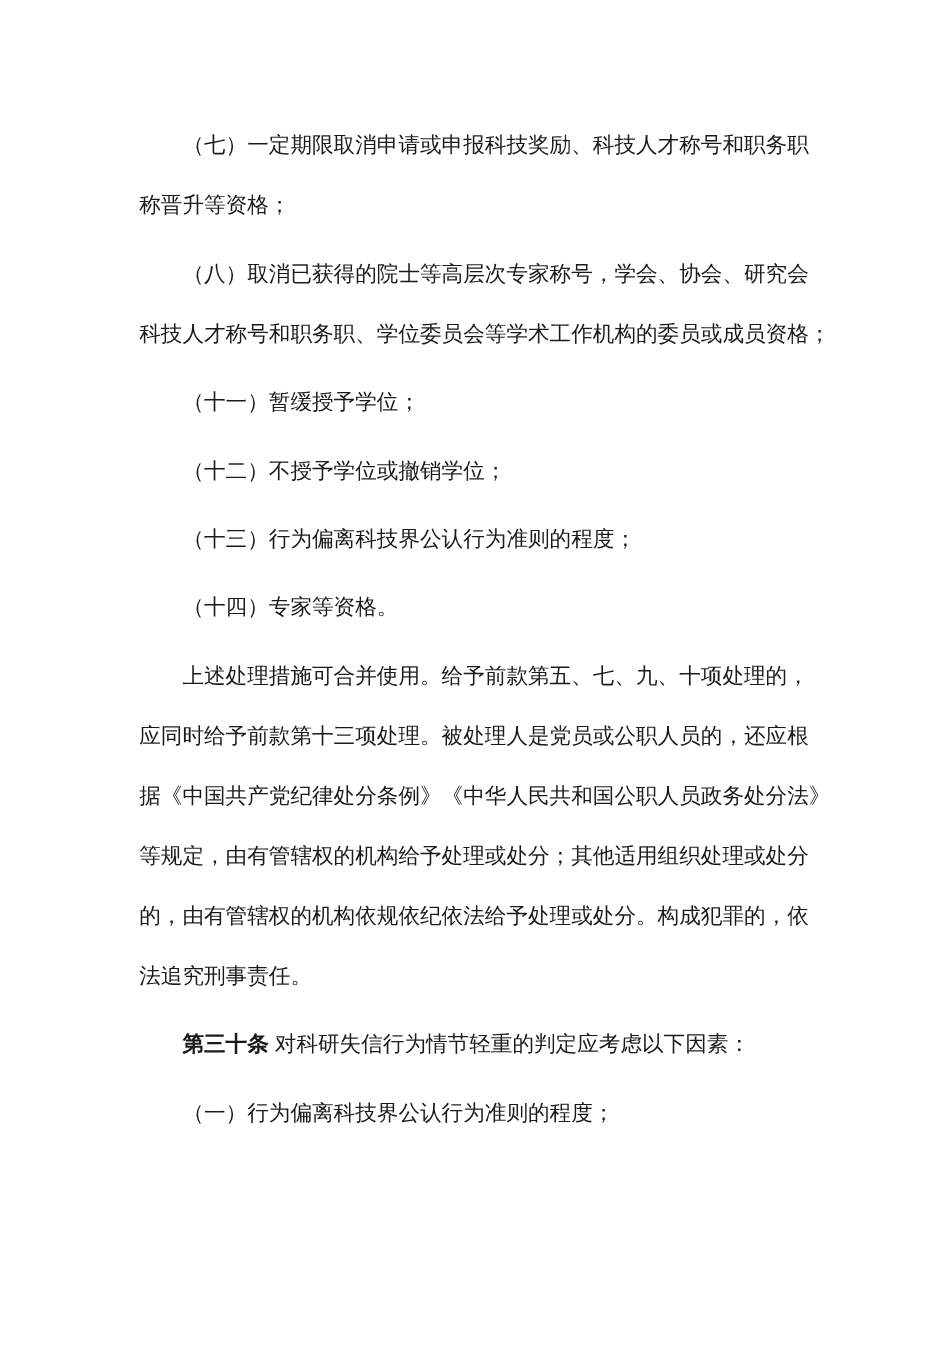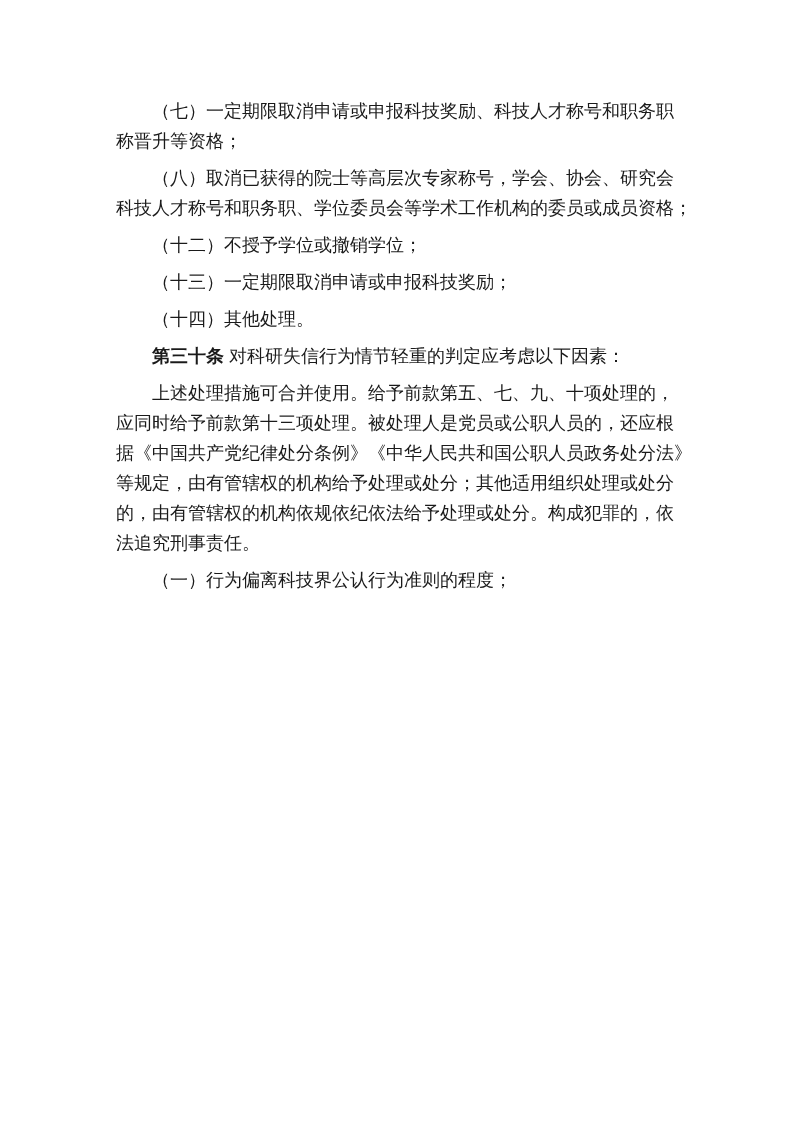--- a/index.html
+++ b/index.html
@@ -19,46 +19,47 @@
     background: #ffffff;
     overflow: hidden;
   }
   .doc {
     position: absolute;
     left: 116px;
     top: 96px;
     width: 578px;
     color: #1a1a1a;
     font-size: 18px;
-    line-height: 30px;
+    line-height: 50px;
     text-align: justify;
   }
   .doc p {
     margin: 0 0 7px 0;
     text-indent: 2em;
     white-space: pre-line; 
   }
   .doc b {
     font-weight: 700;
   }
 </style>
 </head>
 <body>
 
 <div class="page" style="background: rgb(255, 255, 255);">
   <main class="doc" style="color: rgb(26, 26, 26);">
       <p><span>（七）一定期限取消申请或申报科技奖励、科技人才称号和职务职
 称晋升等资格；</span></p>
       <p><span>（八）取消已获得的院士等高层次专家称号，学会、协会、研究会
 科技人才称号和职务职、学位委员会等学术工作机构的委员或成员资格；</span></p>
+      <p><span>（十一）暂缓授予学位；</span></p>
       <p><span>（十二）不授予学位或撤销学位；</span></p>
-      <p><span>（十三）一定期限取消申请或申报科技奖励；</span></p>
-      <p><span>（十四）其他处理。</span></p>
-      <p><b>第三十条</b><span> 对科研失信行为情节轻重的判定应考虑以下因素：</span></p>
+      <p><span>（十三）行为偏离科技界公认行为准则的程度；</span></p>
+      <p><span>（十四）专家等资格。</span></p>
       <p><span>上述处理措施可合并使用。给予前款第五、七、九、十项处理的，
 应同时给予前款第十三项处理。被处理人是党员或公职人员的，还应根
 据《中国共产党纪律处分条例》《中华人民共和国公职人员政务处分法》
 等规定，由有管辖权的机构给予处理或处分；其他适用组织处理或处分
 的，由有管辖权的机构依规依纪依法给予处理或处分。构成犯罪的，依
 法追究刑事责任。</span></p>
+      <p><b>第三十条</b><span> 对科研失信行为情节轻重的判定应考虑以下因素：</span></p>
       <p><span>（一）行为偏离科技界公认行为准则的程度；</span></p>
     </main>
 </div>
 
 </body></html>

